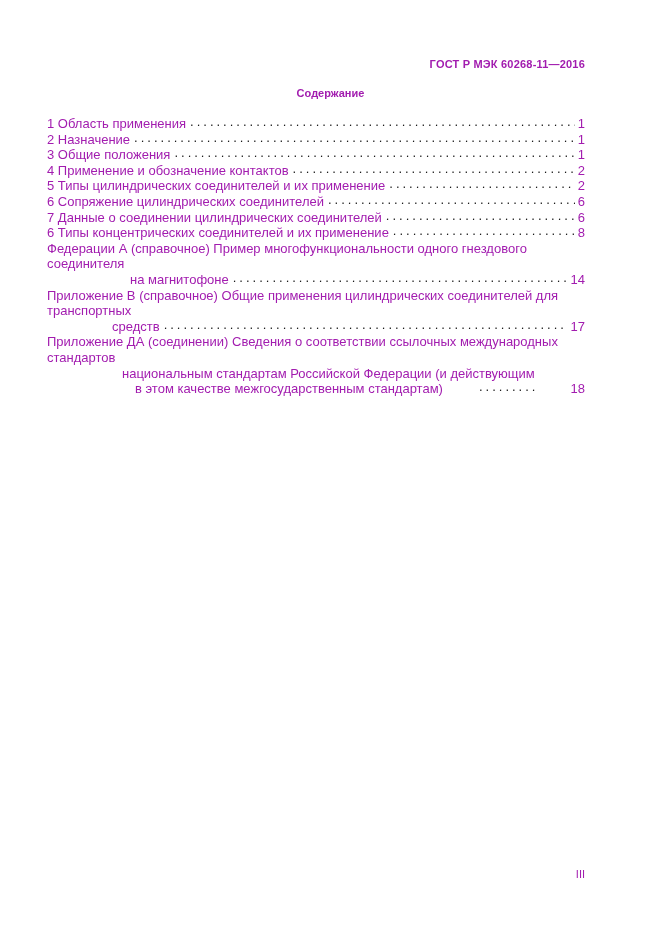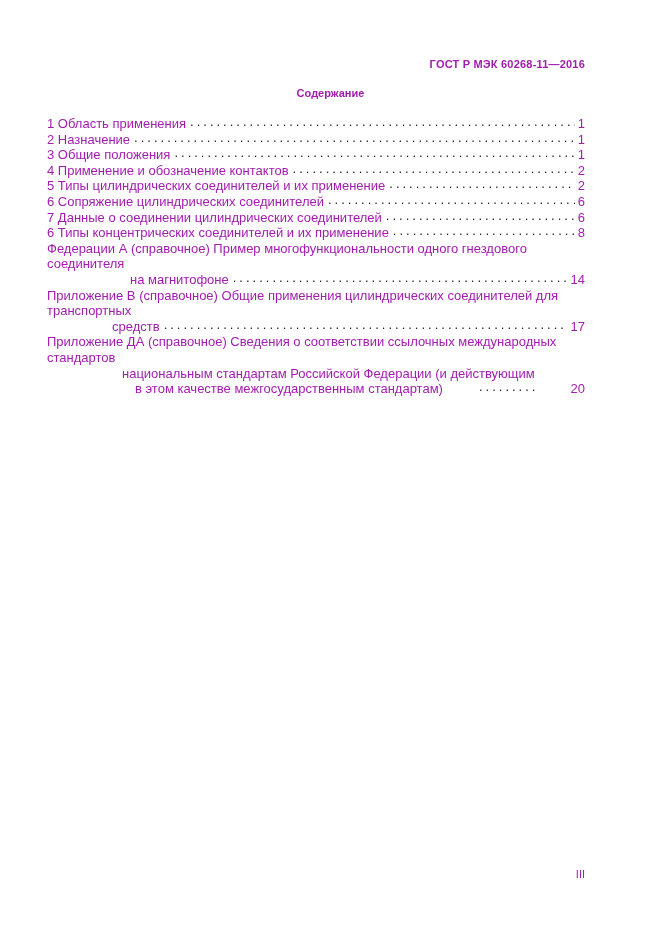--- a/index.html
+++ b/index.html
@@ -158,27 +158,27 @@
           <span class="toc-text">Приложение В (справочное) Общие применения цилиндрических соединителей для транспортных</span>
         </div>
         <div class="toc-line" style="padding-left: 65px;">
           <span class="toc-text">средств</span>
           <span class="leader"></span>
           <span class="page-num">17</span>
         </div>
       </div>
       <div class="toc-entry">
         <div class="toc-line">
-          <span class="toc-text">Приложение ДА (справочное) Сведения о соответствии ссылочных международных стандартов</span>
+          <span class="toc-text">Приложение ДА (соединении) Сведения о соответствии ссылочных международных стандартов</span>
         </div>
         <div class="toc-line" style="padding-left: 75px;">
           <span class="toc-text">национальным стандартам Российской Федерации (и действующим</span>
         </div>
         <div class="toc-line" style="padding-left: 88px; gap: 32px;">
           <span class="toc-text">в этом качестве межгосударственным стандартам)</span>
           <span class="leader"></span>
-          <span class="page-num">20</span>
+          <span class="page-num">18</span>
         </div>
       </div>
     </div>
 
   <div class="doc-footer">III</div>
 </div>
 
 </body></html>

